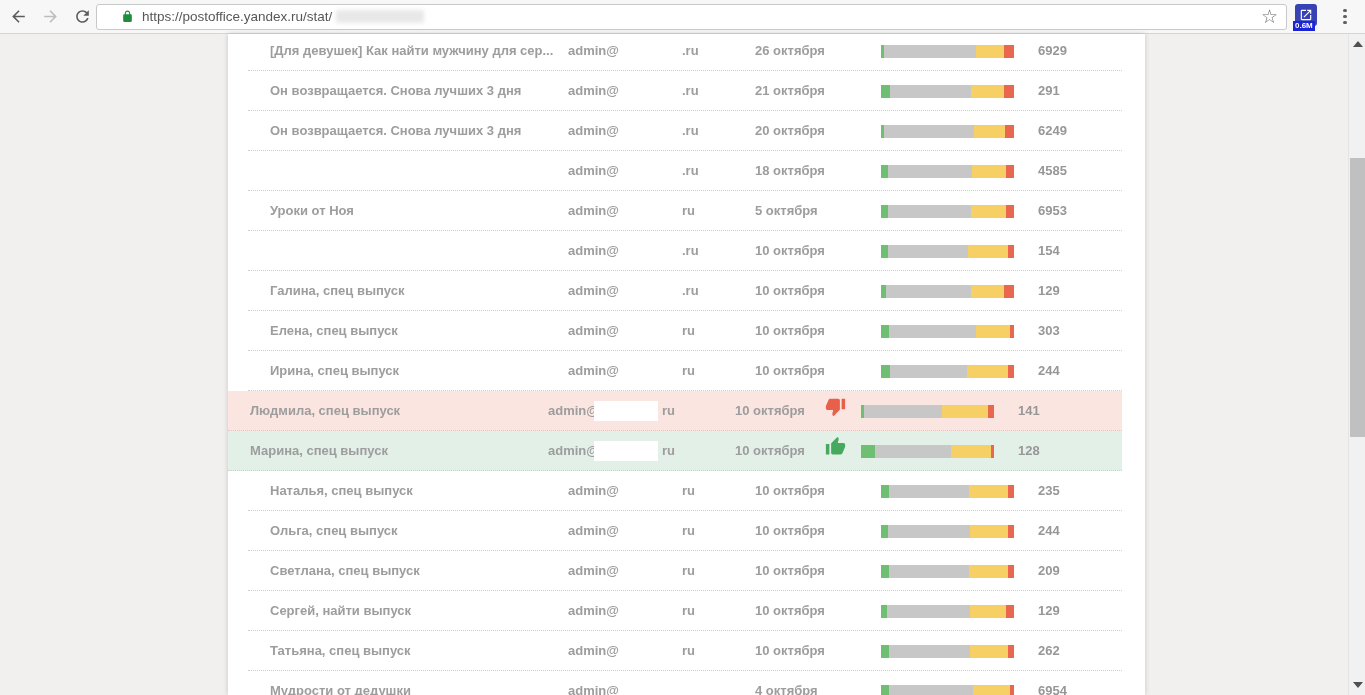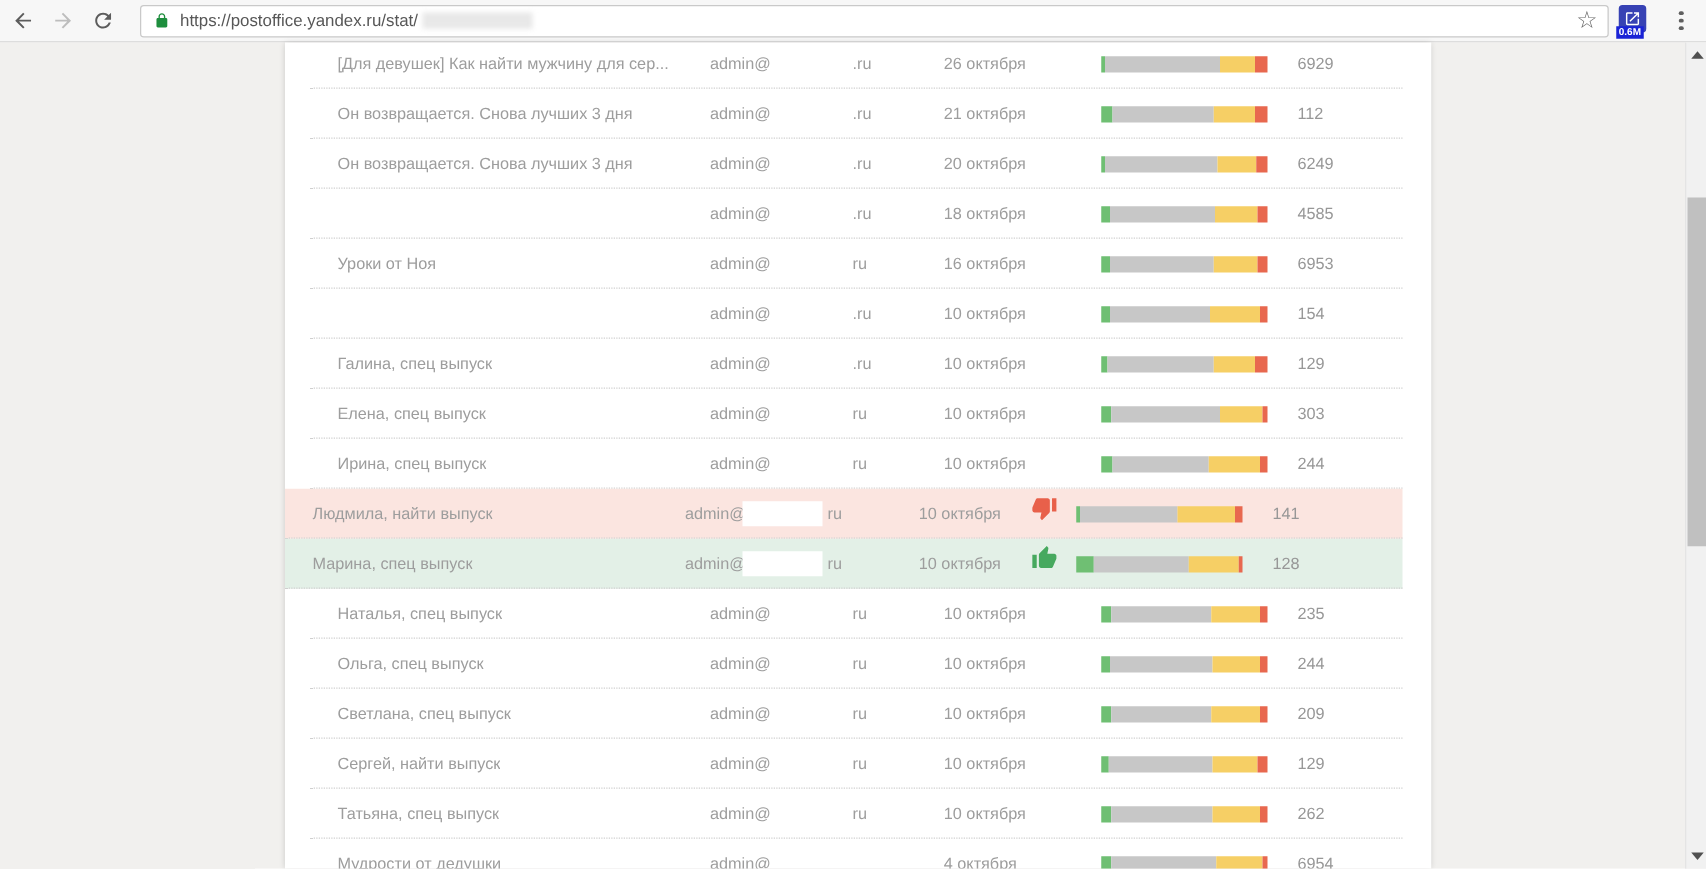--- a/index.html
+++ b/index.html
@@ -5,41 +5,41 @@
   * { margin:0; padding:0; box-sizing:border-box; }
   html,body { width:1365px; height:695px; overflow:hidden; background:#fff;
               font-family:"Liberation Sans", sans-serif; }
 
   
   .toolbar { position:relative; width:1365px; height:34px; background:#f7f7f7;
              border-bottom:1px solid #d5d5d5; display:flex; align-items:center; }
   .nav-btn { width:28px; height:28px; display:flex; align-items:center; justify-content:center;
              margin-left:4px; border-radius:14px; flex:0 0 auto; }
   .nav-btn svg { width:19px; height:19px; }
-  .omnibox { position:relative; height:26px; flex:1 1 auto; margin-left:16px; margin-right:8px;
+  .omnibox { position:relative; height:26px; flex:1 1 auto; margin-left:0; margin-right:8px;
              background:#fff; border:1px solid #c9c9c9; border-radius:3px;
-             display:flex; align-items:center; padding-left:10px; }
+             display:flex; align-items:center; padding-left:24px; }
   .omnibox .url { font-size:13.5px; color:#575757; margin-left:8px; white-space:nowrap; }
   .url-blur { display:inline-block; width:88px; height:13px; margin-left:4px;
               background:#e8e8e8; filter:blur(2px); vertical-align:middle; }
   .omnibox .star { margin-left:auto; margin-right:8px; font-size:19px; color:#6b6b6b; line-height:1; }
   .ext-wrap { position:relative; width:26px; height:30px; margin-right:14px; flex:0 0 auto; }
   .ext-icon { position:absolute; left:0; top:2px; width:22px; height:22px; background:#3742b4;
               border-radius:3px; display:flex; align-items:center; justify-content:center; }
   .ext-icon svg { width:14px; height:14px; }
   .ext-badge { position:absolute; left:-2px; top:19px; background:#1a23d6; color:#fff;
                font-size:8px; font-weight:bold; padding:1px 2px; line-height:1.1; }
   .menu-dots { width:20px; height:24px; margin-right:10px; display:flex; flex-direction:column;
                align-items:center; justify-content:center; gap:2.5px; flex:0 0 auto; }
   .menu-dots i { width:3.5px; height:3.5px; border-radius:50%; background:#5f5f5f; }
 
   
   .page { position:relative; width:1365px; height:661px; background:#f1f0ee; }
   .content { position:absolute; left:228px; top:0; width:917px; height:661px;
-             background:#fff; box-shadow:0 0 5px rgba(0,0,0,.18); overflow:hidden; }
+             background:#fff; box-shadow:0 0 5px rgba(0,0,0,.18); overflow:hidden;font-weight:bold; }
   .table { position:relative; margin-top:-3px; }
 
   .row { position:relative; width:874px; height:40px; border-bottom:1px dotted #cfcfcf;
          font-size:13px; color:#9d9d9d; margin-left:20px; }
   .row > span { position:absolute; top:0; line-height:40px; white-space:nowrap; }
   .hl-red   { background:var(--hl-red);  margin-left:0; padding-left:20px; width:894px; }
   .hl-green { background:var(--hl-green); margin-left:0; padding-left:20px; width:894px; }
   .c-title  { left:22px;  max-width:290px; overflow:hidden; }
   .c-admin  { left:320px;text-align:right; }
   .c-redact { left:366px; top:10px !important; width:64px; height:20px; background:#fff; }
@@ -138,21 +138,21 @@
 
     <span class="c-domain">.ru</span>
     <span class="c-date">21 октября</span>
 
     <span class="c-bar">
       <i class="sg" style="width: 9px;"></i>
       <i class="sgr" style="width: 81px;"></i>
       <i class="sy" style="width: 33px;"></i>
       <i class="sr" style="width: 10px;"></i>
     </span>
-    <span class="c-count">112</span>
+    <span class="c-count">291</span>
   </div>
         <div class="row">
     <span class="c-title">Он возвращается. Снова лучших 3 дня</span>
     <span class="c-admin">admin@</span>
 
     <span class="c-domain">.ru</span>
     <span class="c-date">20 октября</span>
 
     <span class="c-bar">
       <i class="sg" style="width: 3px;"></i>
@@ -174,21 +174,21 @@
       <i class="sy" style="width: 34px;"></i>
       <i class="sr" style="width: 8px;"></i>
     </span>
     <span class="c-count">4585</span>
   </div>
         <div class="row">
     <span class="c-title">Уроки от Ноя</span>
     <span class="c-admin">admin@</span>
 
     <span class="c-domain">ru</span>
-    <span class="c-date">16 октября</span>
+    <span class="c-date">5 октября</span>
 
     <span class="c-bar">
       <i class="sg" style="width: 7px;"></i>
       <i class="sgr" style="width: 83px;"></i>
       <i class="sy" style="width: 35px;"></i>
       <i class="sr" style="width: 8px;"></i>
     </span>
     <span class="c-count">6953</span>
   </div>
         <div class="row">
@@ -244,21 +244,21 @@
 
     <span class="c-bar">
       <i class="sg" style="width: 9px;"></i>
       <i class="sgr" style="width: 77px;"></i>
       <i class="sy" style="width: 41px;"></i>
       <i class="sr" style="width: 6px;"></i>
     </span>
     <span class="c-count">244</span>
   </div>
         <div class="row hl-red">
-    <span class="c-title">Людмила, найти выпуск</span>
+    <span class="c-title">Людмила, спец выпуск</span>
     <span class="c-admin">admin@</span>
     <span class="c-redact"></span>
     <span class="c-domain">ru</span>
     <span class="c-date">10 октября</span>
     <span class="c-thumb">
       
       <svg class="thumb-down" viewBox="0 0 24 24" style="transform:rotate(180deg)">
         <path d="M1 21h4V9H1v12zM23 10c0-1.1-.9-2-2-2h-6.31l.95-4.57.03-.32c0-.41-.17-.79-.44-1.06L14.17 1 7.59 7.59C7.22 7.95 7 8.45 7 9v10c0 1.1.9 2 2 2h9c.83 0 1.54-.5 1.84-1.22l3.02-7.05c.09-.23.14-.47.14-.73v-2z"></path>
             </svg>
     </span>

